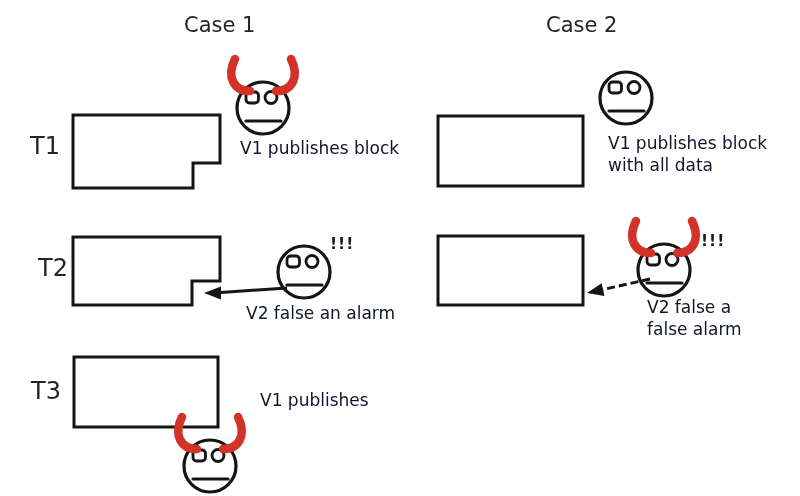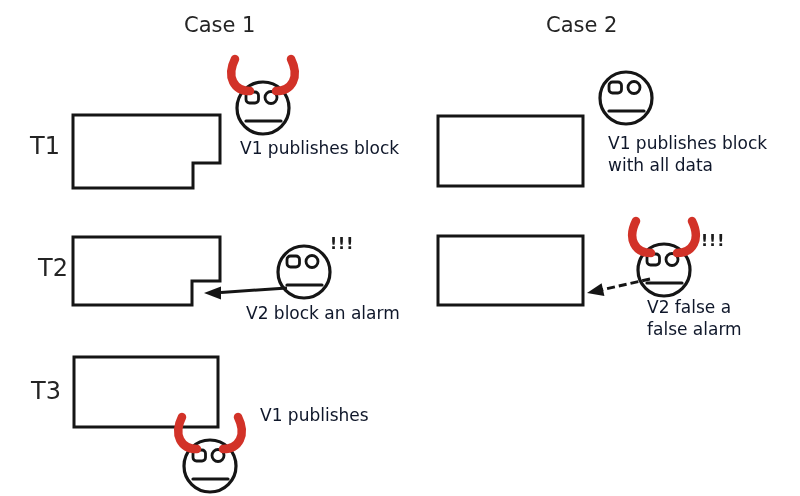--- a/index.html
+++ b/index.html
@@ -75,23 +75,23 @@
 
   <div class="abs row-label" style="left:30px;top:137px;">T1</div>
   <div class="abs row-label" style="left:30px;top:259px;margin-left:8px;">T2</div>
   <div class="abs row-label" style="left:31px;top:382px;">T3</div>
 
   <div class="abs annotation" style="left:240px;top:138px;">
     <div>V1 publishes block</div>
   </div>
 
   <div class="abs exclaim" style="left:330px;top:235px;">!!!</div>
-  <div class="abs annotation" style="left:246px;top:303px;">V2 block an alarm</div>
+  <div class="abs annotation" style="left:246px;top:303px;">V2 false an alarm</div>
 
-  <div class="abs annotation" style="left:260px;top:405px;">
+  <div class="abs annotation" style="left:260px;top:390px;">
     <div>V1 publishes</div>
   </div>
 
   <div class="abs annotation" style="left:608px;top:133px;">
     <div>V1 publishes block</div>
     <div>with all data</div>
   </div>
 
   <div class="abs exclaim" style="left:701px;top:232px;">!!!</div>
   <div class="abs annotation" style="left:647px;top:297px;">

